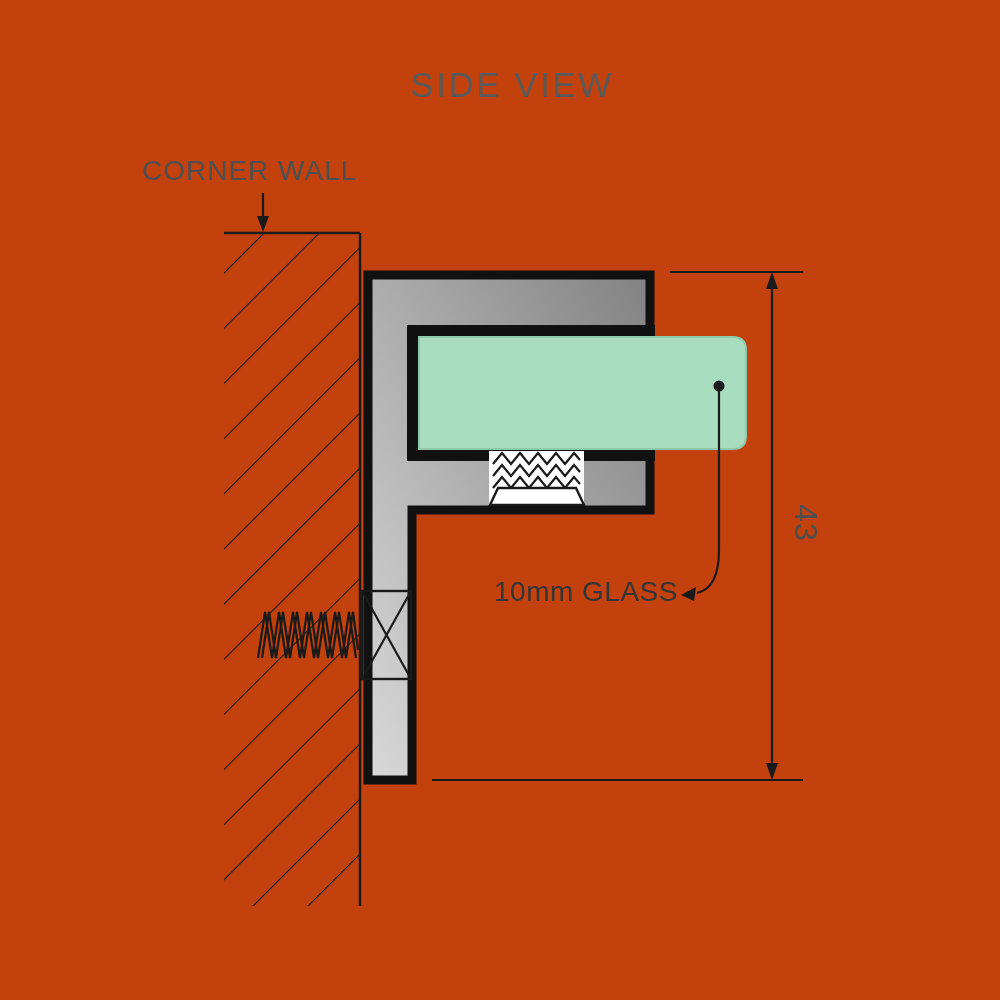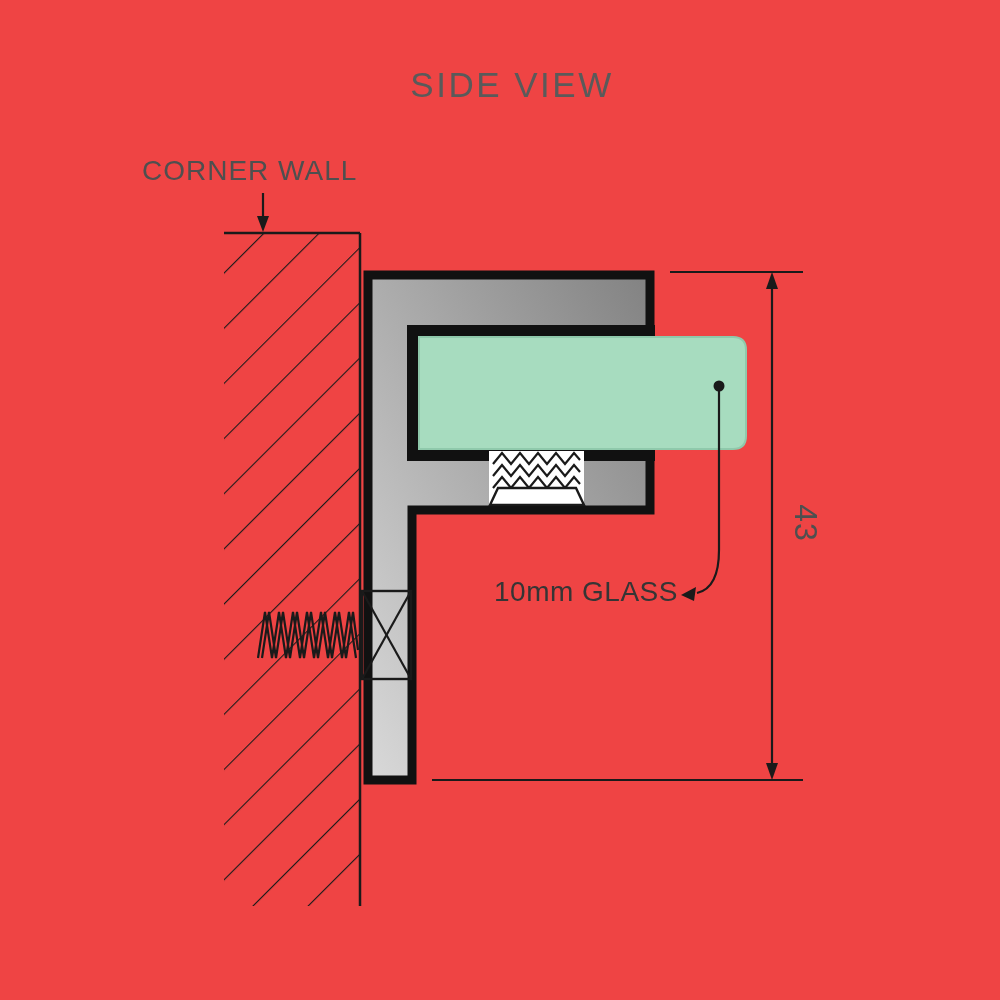--- a/index.html
+++ b/index.html
@@ -1,17 +1,17 @@
 <!DOCTYPE html>
 <html><head>
 <meta charset="utf-8">
 <style>
   html,body{margin:0;padding:0;background:#ffffff;}
   .stage{
-    width:1000px;height:1000px;position:relative;background:#ef4444;
+    width:1000px;height:1000px;position:relative;background:#c2410c;
     font-family:"Liberation Sans", sans-serif;
   }
   svg{display:block;}
   text{
     font-family:"Liberation Sans", sans-serif;
   }
   .title-text{font-size:35px;letter-spacing:2.5px;fill:#5a5a5a;}
   .label-text{font-size:28px;letter-spacing:1px;fill:#4f4f4f;}
   .glass-text{font-size:28px;letter-spacing:0.5px;fill:#353535;}
   .dim-text{font-size:32px;letter-spacing:1px;fill:#4f4f4f;}

